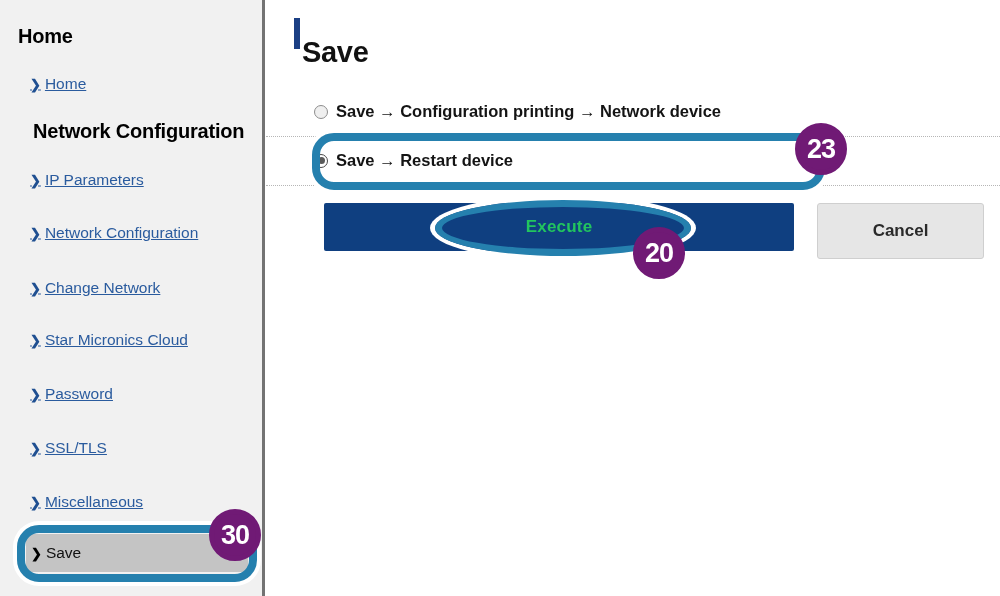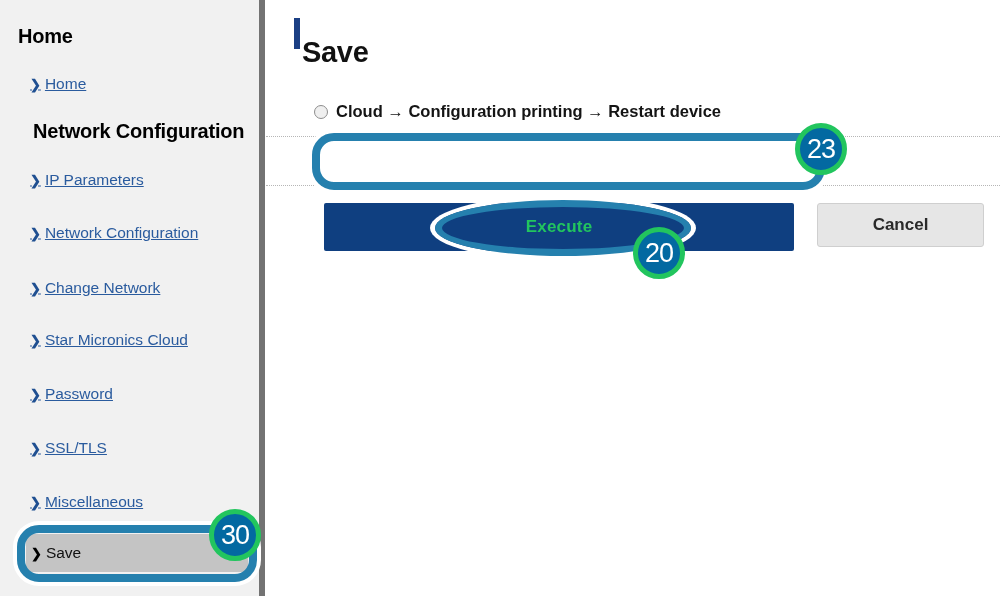--- a/index.html
+++ b/index.html
@@ -23,21 +23,21 @@
   }
 
   
   #sidebar {
     position: absolute;
     left: 0;
     top: 0;
     width: 265px;
     height: 596px;
     background: #f1f1f1;
-    border-right: 6px solid #737373;
+    border-right: 3px solid #737373;
     box-sizing: border-box;
   }
 
   .nav-group-title {
     position: absolute;
     left: 18px;
     font-size: 20px;
     font-weight: bold;
     color: #000000;
     letter-spacing: -0.2px;
@@ -190,21 +190,21 @@
     letter-spacing: 0.2px;
     border: none;
     cursor: pointer;
     font-family: "Liberation Sans", sans-serif;
   }
   #cancel-button {
     position: absolute;
     left: 551px;
     top: 203px;
     width: 167px;
-    height: 44px;
+    height: 56px;
     background: #e6e6e6;
     border: 1px solid #cfcfcf;
     border-radius: 3px;
     color: #2a2a2a;
     font-size: 17px;
     font-weight: bold;
     display: flex;
     align-items: center;
     justify-content: center;
     cursor: pointer;
@@ -220,26 +220,26 @@
     width: 1000px;
     height: 596px;
     pointer-events: none;
   }
 
   .callout-badge {
     position: absolute;
     width: 52px;
     height: 52px;
     border-radius: 50%;
-    background: #0369a1;
-    border: 5px solid #22c55e;
+    background: #701a75;
+    border: 5px solid #701a75;
     box-sizing: border-box;
     color: #ffffff;
     font-size: 27px;
-    font-weight: normal;
+    font-weight: bold;
     display: flex;
     align-items: center;
     justify-content: center;
     font-family: "Liberation Sans", sans-serif;
     letter-spacing: -1px;
   }
   #badge-22 { left: 209px; top: 509px; }
   #badge-23 { left: 795px; top: 123px; }
   #badge-24 { left: 633px; top: 227px; }
 
@@ -338,23 +338,27 @@
   <main id="main">
 
     <div id="title-bar"></div>
     <h1 id="page-title">Save</h1>
 
     <div id="rule-1" class="dotted-rule"></div>
     <div id="rule-2" class="dotted-rule"></div>
 
     <label id="radio-row-1" class="radio-row">
       <span class="radio-dot"></span>
-      <span>Cloud → Configuration printing → Restart device</span>
+      <span>Save → Configuration printing → Network device</span>
     </label>
 
+    <label id="radio-row-2" class="radio-row">
+      <span class="radio-dot checked"></span>
+      <span>Save → Restart device</span>
+    </label>
 
     <button id="execute-button">Execute</button>
 
     <button id="cancel-button">Cancel</button>
 
   </main>
 
   <div id="annotations">
 
     <div id="hl-save-nav" class="hl-rect"></div>

